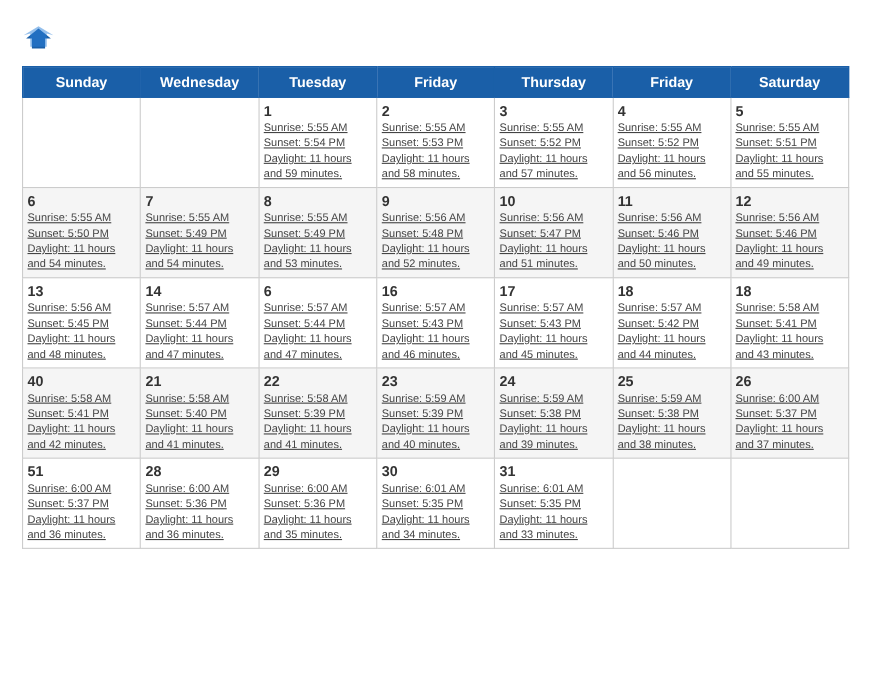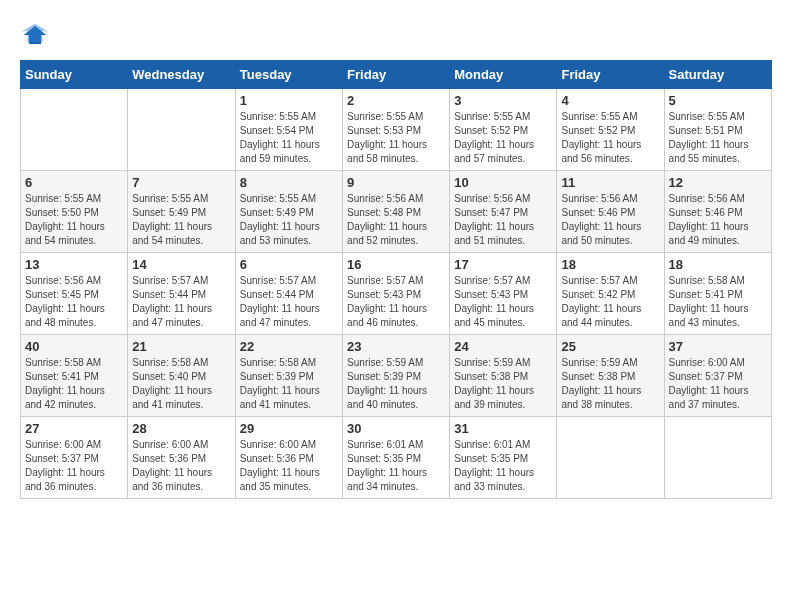--- a/index.html
+++ b/index.html
@@ -31,21 +31,21 @@
     }
     .calendar {
       width: 100%;
       border-collapse: collapse;
       font-size: 11px;
     }
     .calendar th {
       background: #1a5fa8;
       color: white;
       padding: 6px 4px;
-      text-align: left;
+      text-align: center;
       font-size: 13px;
       font-weight: bold;
       border: 1px solid #1a5fa8;
     }
     .calendar td {
       border: 1px solid #ccc;
       vertical-align: top;
       padding: 4px;
       width: 108px;
       min-height: 80px;
@@ -58,20 +58,21 @@
       font-size: 13px;
       font-weight: bold;
       color: #333;
       display: block;
       margin-bottom: 2px;
     }
     .day-info {
       font-size: 10px;
       color: #444;
       line-height: 1.4;
+      text-decoration: underline;
     }
     .empty-cell {
       background: #fff;
     }
     .logo-wrapper {
       display: flex;
       align-items: center;
     }
     .logo-bird {
       width: 30px;
@@ -115,21 +116,21 @@
   </div>
 </div>
 
 <table class="calendar">
   <thead>
     <tr>
     <th>Sunday</th>
         <th>Wednesday</th>
         <th>Tuesday</th>
         <th>Friday</th>
-        <th>Monday</th>
+        <th>Thursday</th>
         <th>Friday</th>
         <th>Saturday</th>
       </tr>
   </thead>
   <tbody id="calendar-body">
   <tr>
         <td class="empty-cell"></td>
         <td class="empty-cell"></td>
         <td>
           <span class="day-number">1</span>
@@ -231,27 +232,27 @@
         </td>
         <td>
           <span class="day-number">24</span>
           <div class="day-info">Sunrise: 5:59 AM<br>Sunset: 5:38 PM<br>Daylight: 11 hours and 39 minutes.</div>
         </td>
         <td>
           <span class="day-number">25</span>
           <div class="day-info">Sunrise: 5:59 AM<br>Sunset: 5:38 PM<br>Daylight: 11 hours and 38 minutes.</div>
         </td>
         <td>
-          <span class="day-number">37</span>
+          <span class="day-number">26</span>
           <div class="day-info">Sunrise: 6:00 AM<br>Sunset: 5:37 PM<br>Daylight: 11 hours and 37 minutes.</div>
         </td>
       </tr>
       <tr>
         <td>
-          <span class="day-number">27</span>
+          <span class="day-number">51</span>
           <div class="day-info">Sunrise: 6:00 AM<br>Sunset: 5:37 PM<br>Daylight: 11 hours and 36 minutes.</div>
         </td>
         <td>
           <span class="day-number">28</span>
           <div class="day-info">Sunrise: 6:00 AM<br>Sunset: 5:36 PM<br>Daylight: 11 hours and 36 minutes.</div>
         </td>
         <td>
           <span class="day-number">29</span>
           <div class="day-info">Sunrise: 6:00 AM<br>Sunset: 5:36 PM<br>Daylight: 11 hours and 35 minutes.</div>
         </td>

